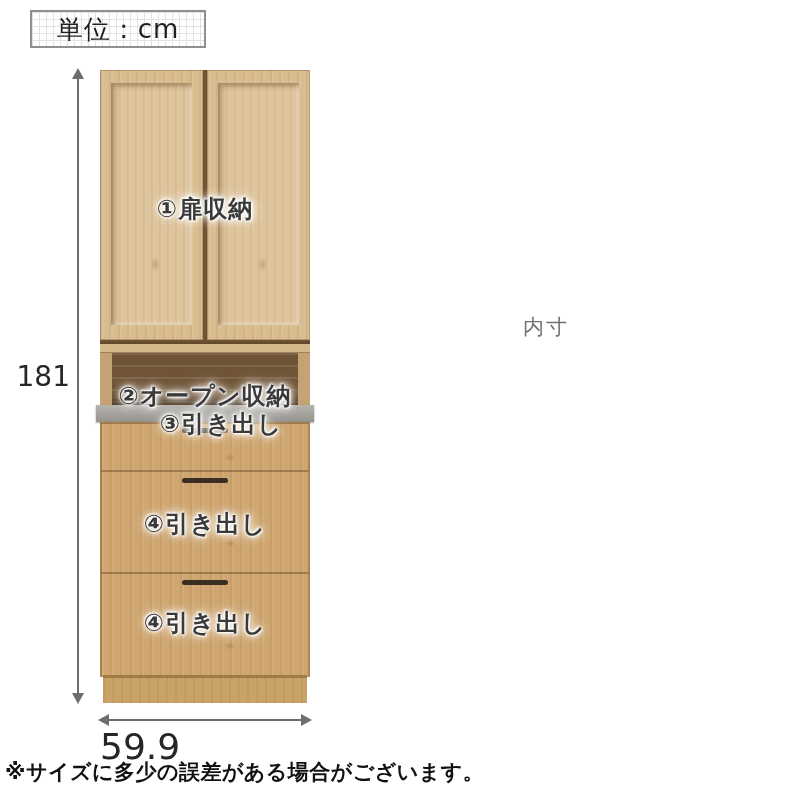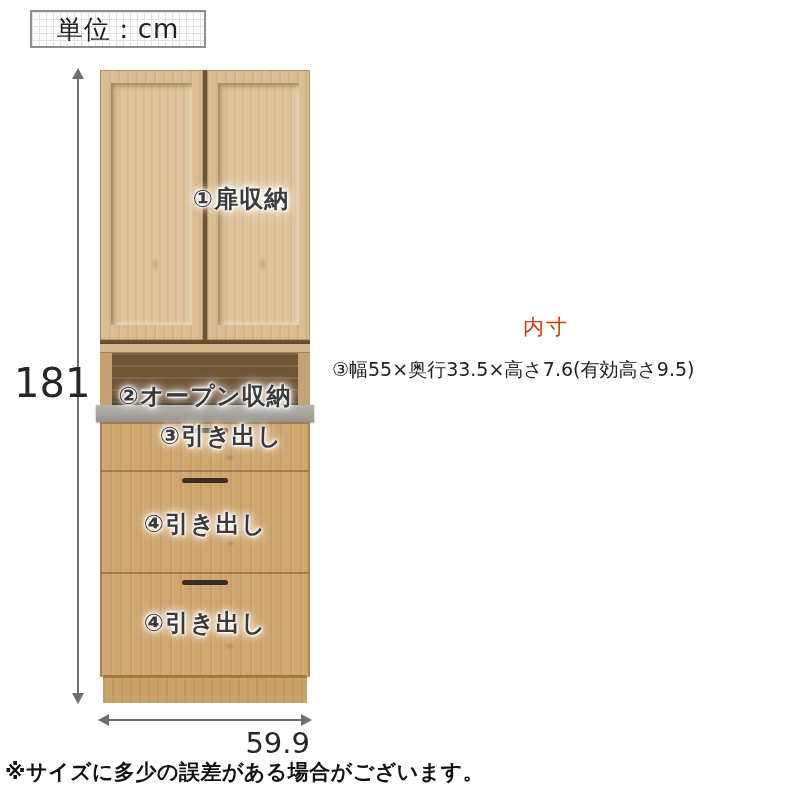--- a/index.html
+++ b/index.html
@@ -85,53 +85,53 @@
     border-top:3px solid rgba(110,75,35,.45);
   }
   
   .cab-label{
     position:absolute;left:100px;width:210px;text-align:center;
     font-size:24px;font-weight:bold;color:#3a3a3a;letter-spacing:1px;
     text-shadow:0 0 3px #fff,0 0 6px #fff,0 0 10px #fff,0 0 14px #fff,
                 1px 1px 2px #fff,-1px -1px 2px #fff;
     white-space:nowrap;
   }
-  .lbl-1{top:183px;padding-left:36px;}
+  .lbl-1{top:193px;}
   .lbl-2{top:380px;}
-  .lbl-3{top:420px;padding-left:16px;}
+  .lbl-3{top:408px;padding-left:16px;}
   .lbl-4a{top:508px;}
   .lbl-4b{top:607px;}
   
   .vdim{position:absolute;left:77px;top:70px;width:2px;height:632px;background:#6e6e6e;}
   .vdim::before{content:"";position:absolute;top:-2px;left:-5px;
     border-left:6px solid transparent;border-right:6px solid transparent;
     border-bottom:11px solid #6e6e6e;}
   .vdim::after{content:"";position:absolute;bottom:-2px;left:-5px;
     border-left:6px solid transparent;border-right:6px solid transparent;
     border-top:11px solid #6e6e6e;}
   .hdim{position:absolute;left:100px;top:719px;width:210px;height:2px;background:#6e6e6e;}
   .hdim::before{content:"";position:absolute;left:-2px;top:-5px;
     border-top:6px solid transparent;border-bottom:6px solid transparent;
     border-right:11px solid #6e6e6e;}
   .hdim::after{content:"";position:absolute;right:-2px;top:-5px;
     border-top:6px solid transparent;border-bottom:6px solid transparent;
     border-left:11px solid #6e6e6e;}
   .dim-height{
     position:absolute;left:14px;top:360px;width:56px;text-align:right;
-    font-size:40px;color:#262626;
+    font-size:28px;color:#262626;
   }
   .dim-width{
-    position:absolute;left:100px;top:726px;width:210px;text-align:right;
-    font-size:29px;color:#262626;
+    position:absolute;left:100px;top:726px;width:210px;text-align:left;
+    font-size:36px;color:#262626;
   }
   
   .specs{position:absolute;left:332px;top:313px;width:462px;}
   .specs-heading{
     width:428px;text-align:center;
-    font-size:21px;color:#c2410c;margin-bottom:14px;letter-spacing:2px;
+    font-size:21px;color:#737373;margin-bottom:14px;letter-spacing:2px;
   }
   .specs-item{
     font-size:19px;color:#222;line-height:29.5px;white-space:nowrap;
   }
   
   .footnote{
     position:absolute;left:5px;top:758px;
     font-size:21px;font-weight:bold;color:#111;letter-spacing:.5px;
     white-space:nowrap;
   }
@@ -173,16 +173,15 @@
 <div class="cab-label lbl-4a">④引き出し</div>
 <div class="cab-label lbl-4b">④引き出し</div>
 
 <div class="vdim"></div>
 <div class="dim-height">181</div>
 <div class="hdim"></div>
 <div class="dim-width">59.9</div>
 
 <div class="specs">
   <div class="specs-heading">内寸</div>
-  <div class="specs-item">③幅55×奥行33.5×高さ7.6(有効高さ9.5)</div>
 </div>
 
 <div class="footnote">※サイズに多少の誤差がある場合がございます。</div>
 
 </body></html>

